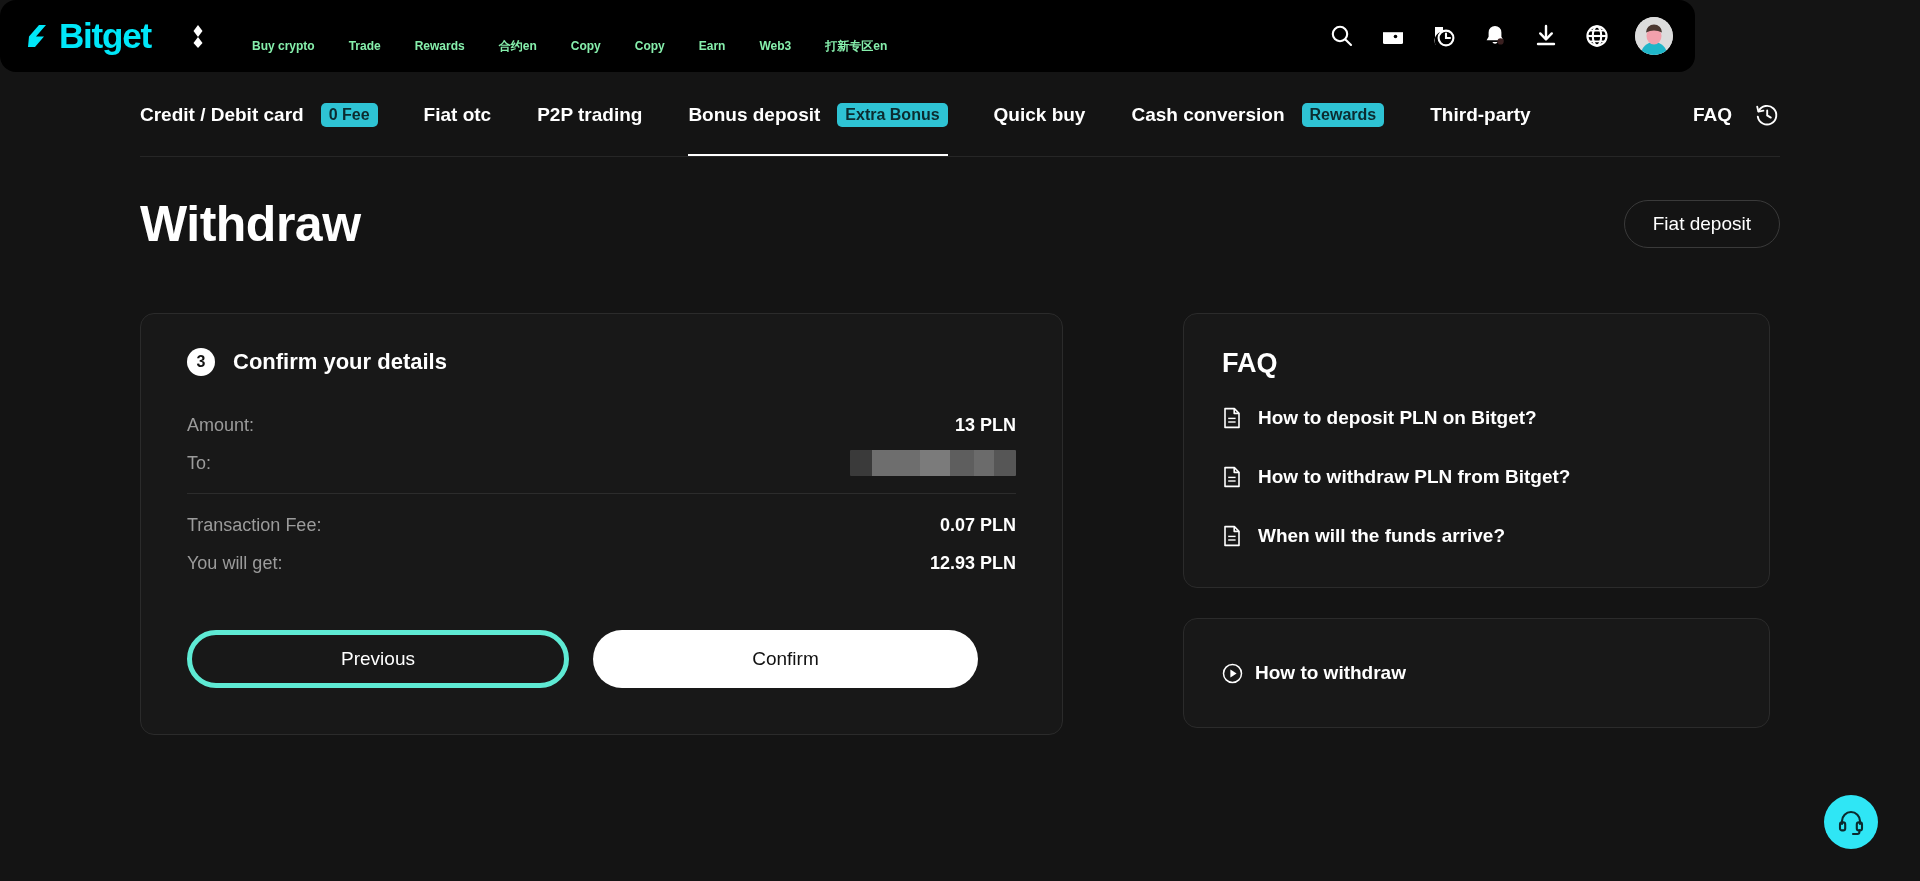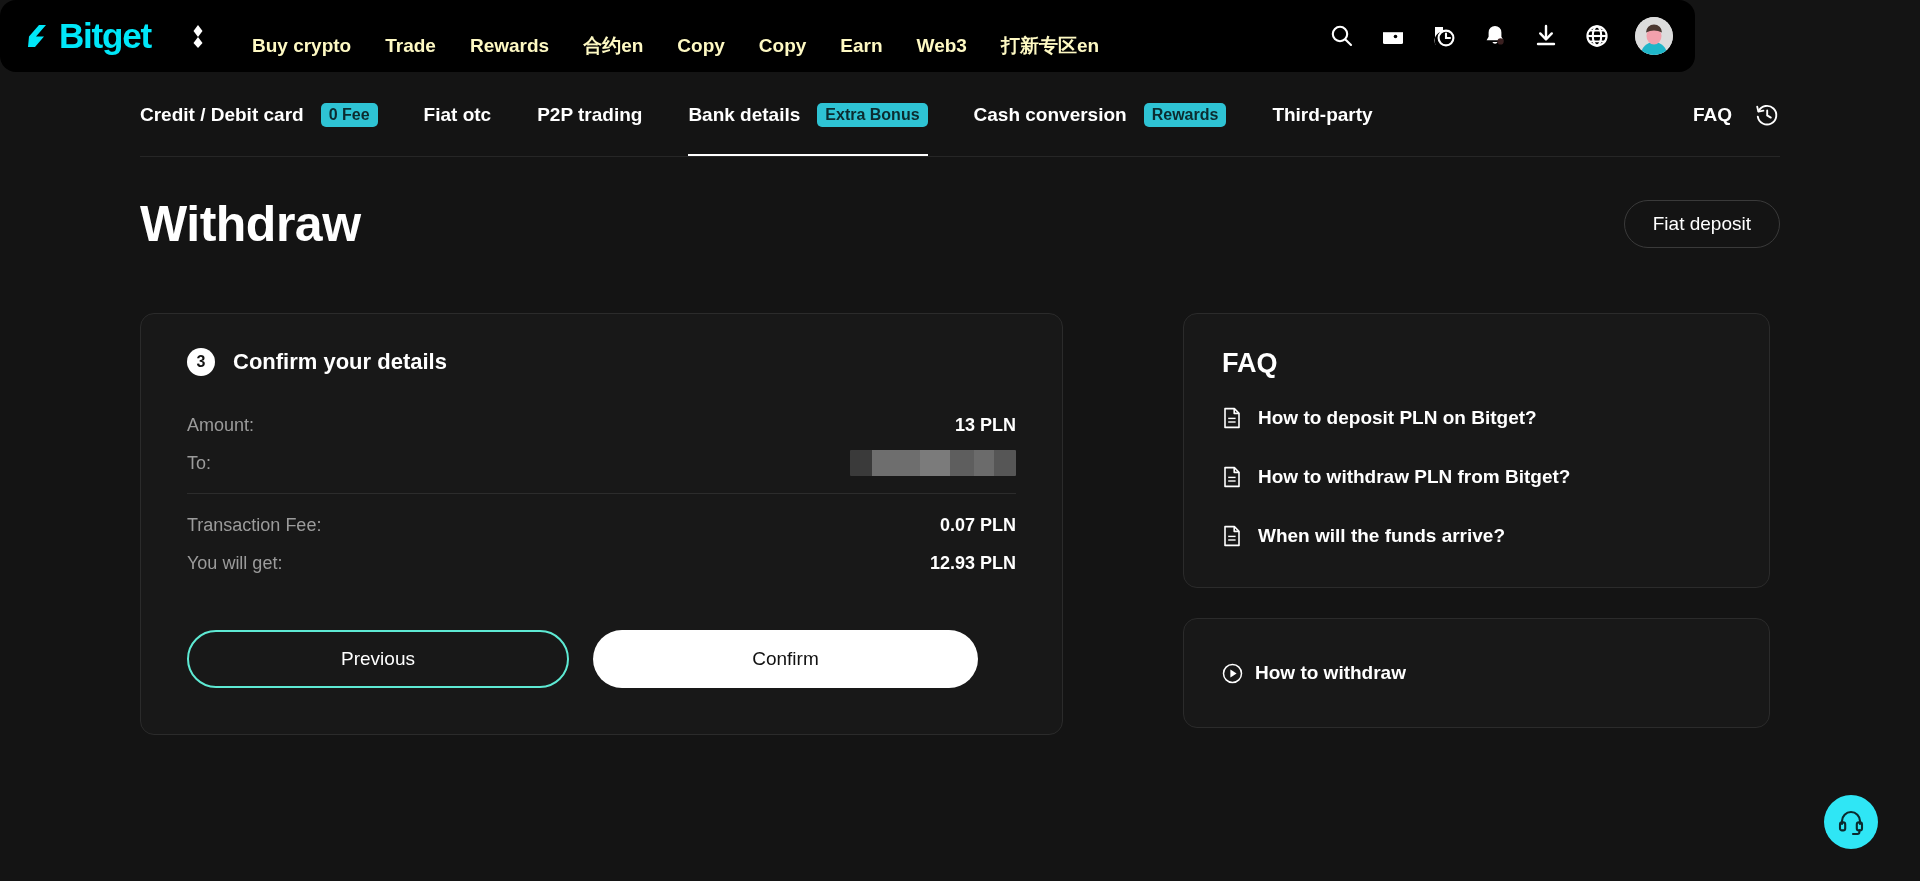--- a/index.html
+++ b/index.html
@@ -19,21 +19,21 @@
   }
   .logo{ display:flex; align-items:center; margin-left:22px; }
   .logo-mark{ width:34px; height:34px; margin-right:3px; }
   .logo-text{
     color:#00e7f9; font-size:35px; font-weight:bold;
     letter-spacing:-1.2px; line-height:34px;
   }
   .nav-diamond{ margin-left:32px; width:30px; height:30px; }
   .topnav{ display:flex; align-items:center; margin-left:22px; }
   .topnav a{
-    color:#fef9c3; font-size:19px; font-weight:bold; text-decoration:none;
+    color:#86efac; font-size:12px; font-weight:bold; text-decoration:none;
     padding:0 17px; white-space:nowrap; line-height:24px;margin-top:20px;
   }
   .topicons{
     position:absolute; right:22px; top:0; height:72px;
     display:flex; align-items:center; gap:25px;
   }
   .ticon{ width:26px; height:26px; display:block; cursor:pointer; position:relative; }
   .avatar{
     width:38px; height:38px; border-radius:50%;
     background:#d8d8d8; overflow:hidden; position:relative;
@@ -116,21 +116,21 @@
 
   .redacted{ display:flex; height:26px; width:166px; border-radius:1px; overflow:hidden; }
   .redacted i{ display:block; height:100%; }
 
   .btn-row{ display:flex; gap:24px; margin-top:48px; }
   .btn{
     height:58px; border-radius:30px; font-size:19px; cursor:pointer;
     display:flex; align-items:center; justify-content:center;
     font-family:"Liberation Sans", sans-serif;
   }
-  .btn-prev{ width:382px; border:2px solid #5eead4; background:transparent; color:#fff; }
+  .btn-prev{ width:382px; border:5px solid #5eead4; background:transparent; color:#fff; }
   .btn-confirm{ width:385px; border:none; background:#fff; color:#111; }
 
   .faq-card{ padding:34px 38px 40px; }
   .faq-title{ color:#fff; font-size:27px; font-weight:bold; }
   .faq-list{ margin-top:28px; display:flex; flex-direction:column; gap:37px; }
   .faq-item{ display:flex; align-items:center; gap:16px; cursor:pointer; }
   .faq-item span{ color:#fff; font-size:19px; font-weight:bold; }
   .video-card{ padding:38px; display:flex; align-items:center; gap:12px; min-height:110px; }
   .video-card span{ color:#fff; font-size:19px; font-weight:bold; }
 
@@ -219,22 +219,25 @@
         <span>Credit / Debit card</span>
         <span class="badge">0 Fee</span>
       </div>
       <div class="stab">
         <span>Fiat otc</span>
       </div>
       <div class="stab">
         <span>P2P trading</span>
       </div>
       <div class="stab active">
-        <span>Bank details</span>
+        <span>Bonus deposit</span>
         <span class="badge">Extra Bonus</span>
+      </div>
+      <div class="stab">
+        <span>Quick buy</span>
       </div>
       <div class="stab">
         <span>Cash conversion</span>
         <span class="badge">Rewards</span>
       </div>
       <div class="stab">
         <span>Third-party</span>
       </div>
     </div>
     <div class="subnav-right">

